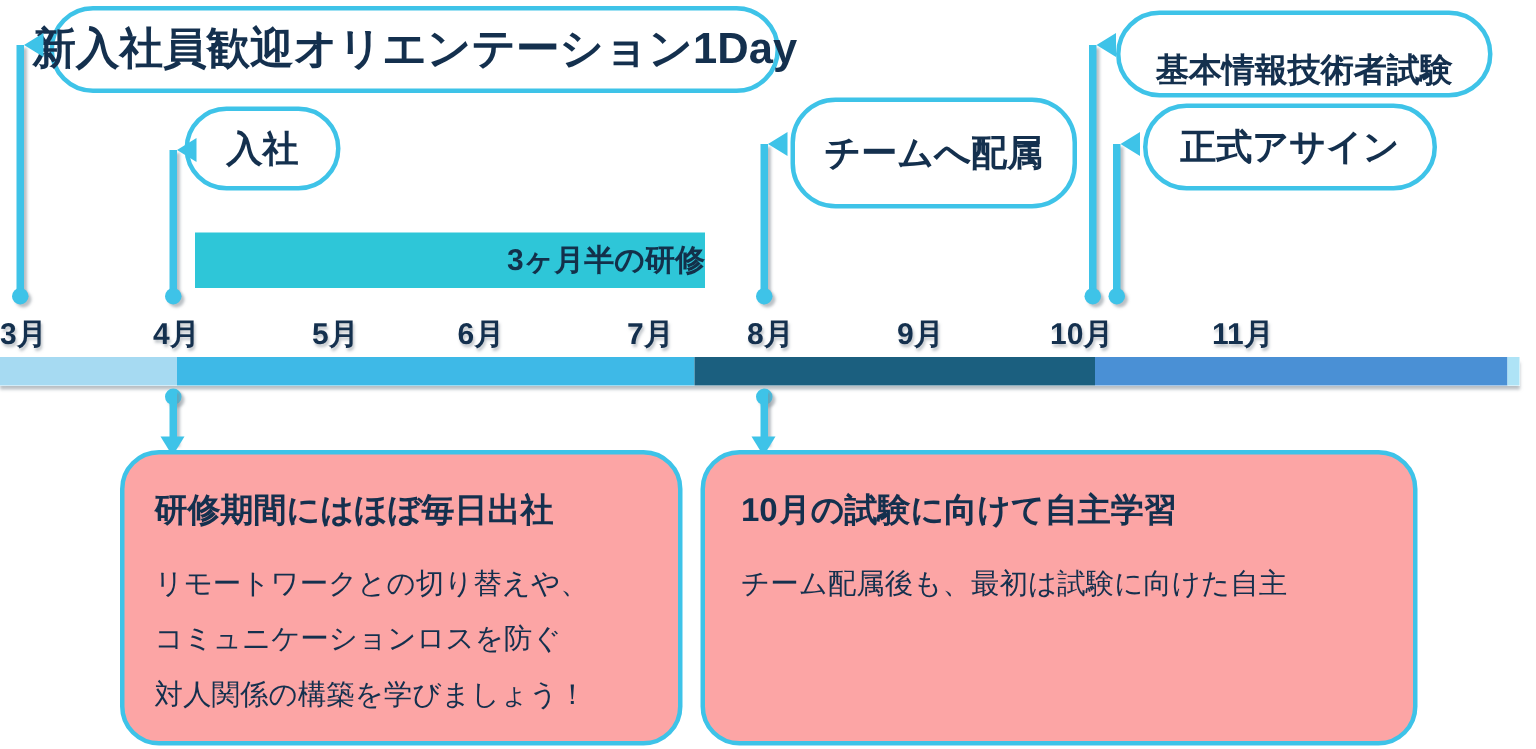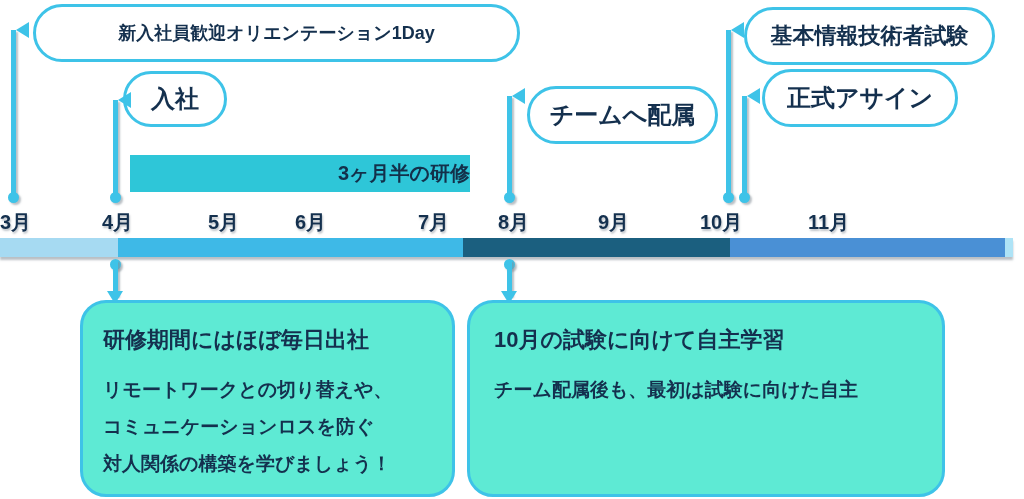--- a/index.html
+++ b/index.html
@@ -7,24 +7,24 @@
     position:relative;width:1024px;height:499px;overflow:hidden;background:#ffffff;
     font-family:"Liberation Sans","DejaVu Sans",sans-serif;color:#14304E;
   }
   
   .bubble{
     position:absolute;box-sizing:border-box;background:#ffffff;
     border:3px solid #3EC3E8;border-radius:30px;
     display:flex;align-items:center;justify-content:center;
     font-weight:700;color:#14304E;white-space:nowrap;
   }
-  .b1{left:33px;top:4px;width:487px;height:58px;font-size:18px;}
+  .b1{left:33px;top:4px;width:487px;height:58px;font-size:29px;}
   .b2{left:123px;top:71px;width:104px;height:56px;font-size:24px;border-radius:28px;}
-  .b3{left:527px;top:86px;width:191px;height:58px;font-size:24px;}
-  .b4{left:744px;top:7px;width:251px;height:58px;font-size:22px;}
+  .b3{left:527px;top:65px;width:191px;height:74px;font-size:24px;}
+  .b4{left:744px;top:7px;width:251px;height:58px;font-size:22px;align-items:flex-end;}
   .b5{left:762px;top:69px;width:196px;height:58px;font-size:24px;}
   
   .vline{position:absolute;width:5px;background:#3EC3E8;box-shadow:2px 2px 2px rgba(130,140,150,.55);}
   .dot{position:absolute;width:11px;height:11px;border-radius:50%;background:#3EC3E8;box-shadow:2px 2px 2px rgba(130,140,150,.55);}
   .arrow-left{position:absolute;width:0;height:0;border-top:8px solid transparent;border-bottom:8px solid transparent;border-right:13px solid #3EC3E8;}
   .arrow-down{position:absolute;width:0;height:0;border-left:8px solid transparent;border-right:8px solid transparent;border-top:13px solid #3EC3E8;}
   .c1{left:11px;top:30px;height:167px;}
   .c2{left:113px;top:100px;height:97px;}
   .c3{left:507px;top:96px;height:101px;}
   .c4{left:726px;top:30px;height:167px;}
@@ -41,27 +41,27 @@
   .month{
     position:absolute;top:209px;font-size:20px;font-weight:700;color:#14304E;
     text-shadow:1px 2px 2px rgba(130,140,150,.5);white-space:nowrap;
   }
   
   .bar{position:absolute;left:0;top:238px;height:19px;display:flex;box-shadow:0 3px 2px rgba(130,140,150,.55);}
   .seg{height:100%;}
   .s1{width:118px;} .s2{width:345px;} .s3{width:267px;} .s4{width:275px;} .s5{width:8px;}
   
   .note{
-    position:absolute;box-sizing:border-box;background:#5eead4;
+    position:absolute;box-sizing:border-box;background:#fca5a5;
     border:3px solid #3EC3E8;border-radius:26px;color:#14304E;
   }
   .n1{left:80px;top:300px;width:375px;height:197px;padding:22px 20px 0 20px;}
   .n2{left:467px;top:300px;width:478px;height:197px;padding:22px 24px 16px 24px;}
   .note-title{font-size:22px;font-weight:700;margin:0 0 16px 0;white-space:nowrap;}
-  .note-line{font-size:19px;font-weight:700;line-height:37px;white-space:nowrap;}
+  .note-line{font-size:19px;font-weight:400;line-height:37px;white-space:nowrap;}
 </style>
 </head>
 <body>
 
 <div id="stage">
 
   <div class="bubble b1">
     <span>新入社員歓迎オリエンテーション1Day</span>
   </div>
   <div class="bubble b2">
@@ -97,21 +97,21 @@
   <div class="arrow-left" style="left:747px;top:88px;"></div>
   <div class="dot" style="left:739px;top:192px;"></div>
 
   <div class="band" style="background-color: rgb(46, 198, 216);">
     <span>3ヶ月半の研修</span>
   </div>
 
   <span class="month" style="left:0px;">3月</span>
   <span class="month" style="left:102px;">4月</span>
   <span class="month" style="left:208px;">5月</span>
-  <span class="month" style="left:295px;">6月</span>
+  <span class="month" style="left:305px;">6月</span>
   <span class="month" style="left:418px;">7月</span>
   <span class="month" style="left:498px;">8月</span>
   <span class="month" style="left:598px;">9月</span>
   <span class="month" style="left:700px;">10月</span>
   <span class="month" style="left:808px;">11月</span>
 
   <div class="bar">
     <div class="seg s1" style="background-color: rgb(166, 218, 242);"></div>
     <div class="seg s2" style="background-color: rgb(62, 185, 231);"></div>
     <div class="seg s3" style="background-color: rgb(27, 95, 127);"></div>

